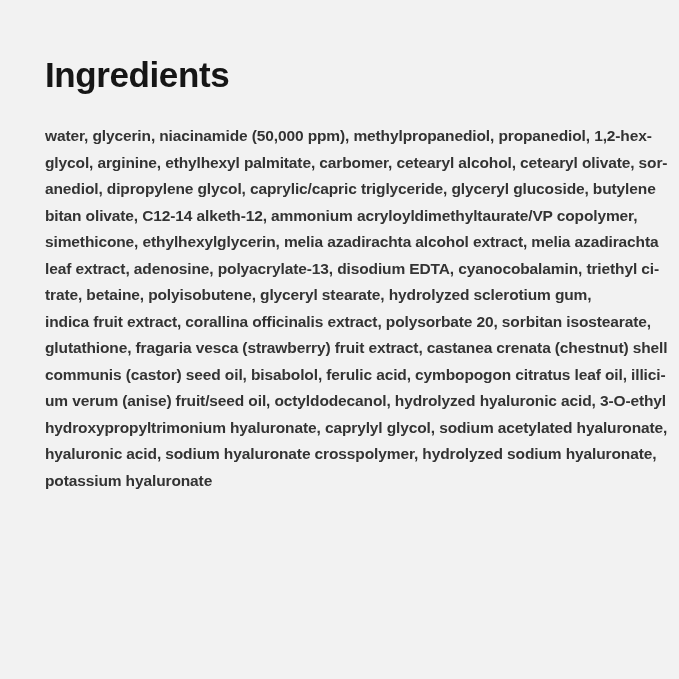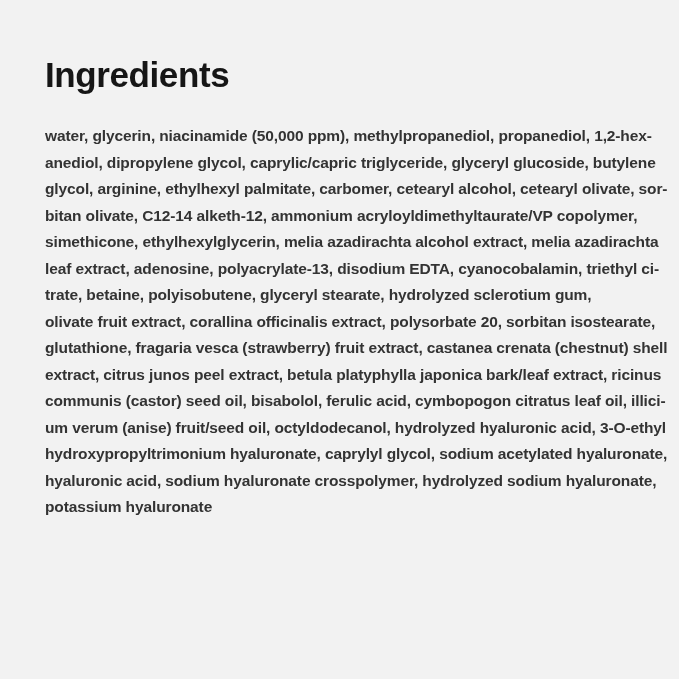--- a/index.html
+++ b/index.html
@@ -39,28 +39,27 @@
     white-space: nowrap;
   }
 </style>
 </head>
 <body>
 
 <div class="panel">
   <h1 class="title">Ingredients</h1>
   <div class="ingredients-text">
     <div class="ingredient-line">water, glycerin, niacinamide (50,000 ppm), methylpropanediol, propanediol, 1,2-hex-</div>
+    <div class="ingredient-line">glycol, arginine, ethylhexyl palmitate, carbomer, cetearyl alcohol, cetearyl olivate, sor-</div>
     <div class="ingredient-line">anediol, dipropylene glycol, caprylic/capric triglyceride, glyceryl glucoside, butylene</div>
-    <div class="ingredient-line">glycol, arginine, ethylhexyl palmitate, carbomer, cetearyl alcohol, cetearyl olivate, sor-</div>
     <div class="ingredient-line">bitan olivate, C12-14 alketh-12, ammonium acryloyldimethyltaurate/VP copolymer,</div>
     <div class="ingredient-line">simethicone, ethylhexylglycerin, melia azadirachta alcohol extract, melia azadirachta</div>
     <div class="ingredient-line">leaf extract, adenosine, polyacrylate-13, disodium EDTA, cyanocobalamin, triethyl ci-</div>
     <div class="ingredient-line">trate, betaine, polyisobutene, glyceryl stearate, hydrolyzed sclerotium gum,</div>
-    <div class="ingredient-line">olivate fruit extract, corallina officinalis extract, polysorbate 20, sorbitan isostearate,</div>
+    <div class="ingredient-line">indica fruit extract, corallina officinalis extract, polysorbate 20, sorbitan isostearate,</div>
     <div class="ingredient-line">glutathione, fragaria vesca (strawberry) fruit extract, castanea crenata (chestnut) shell</div>
-    <div class="ingredient-line">extract, citrus junos peel extract, betula platyphylla japonica bark/leaf extract, ricinus</div>
     <div class="ingredient-line">communis (castor) seed oil, bisabolol, ferulic acid, cymbopogon citratus leaf oil, illici-</div>
     <div class="ingredient-line">um verum (anise) fruit/seed oil, octyldodecanol, hydrolyzed hyaluronic acid, 3-O-ethyl</div>
     <div class="ingredient-line">hydroxypropyltrimonium hyaluronate, caprylyl glycol, sodium acetylated hyaluronate,</div>
     <div class="ingredient-line">hyaluronic acid, sodium hyaluronate crosspolymer, hydrolyzed sodium hyaluronate,</div>
     <div class="ingredient-line">potassium hyaluronate</div>
   </div>
 </div>
 
 </body></html>

